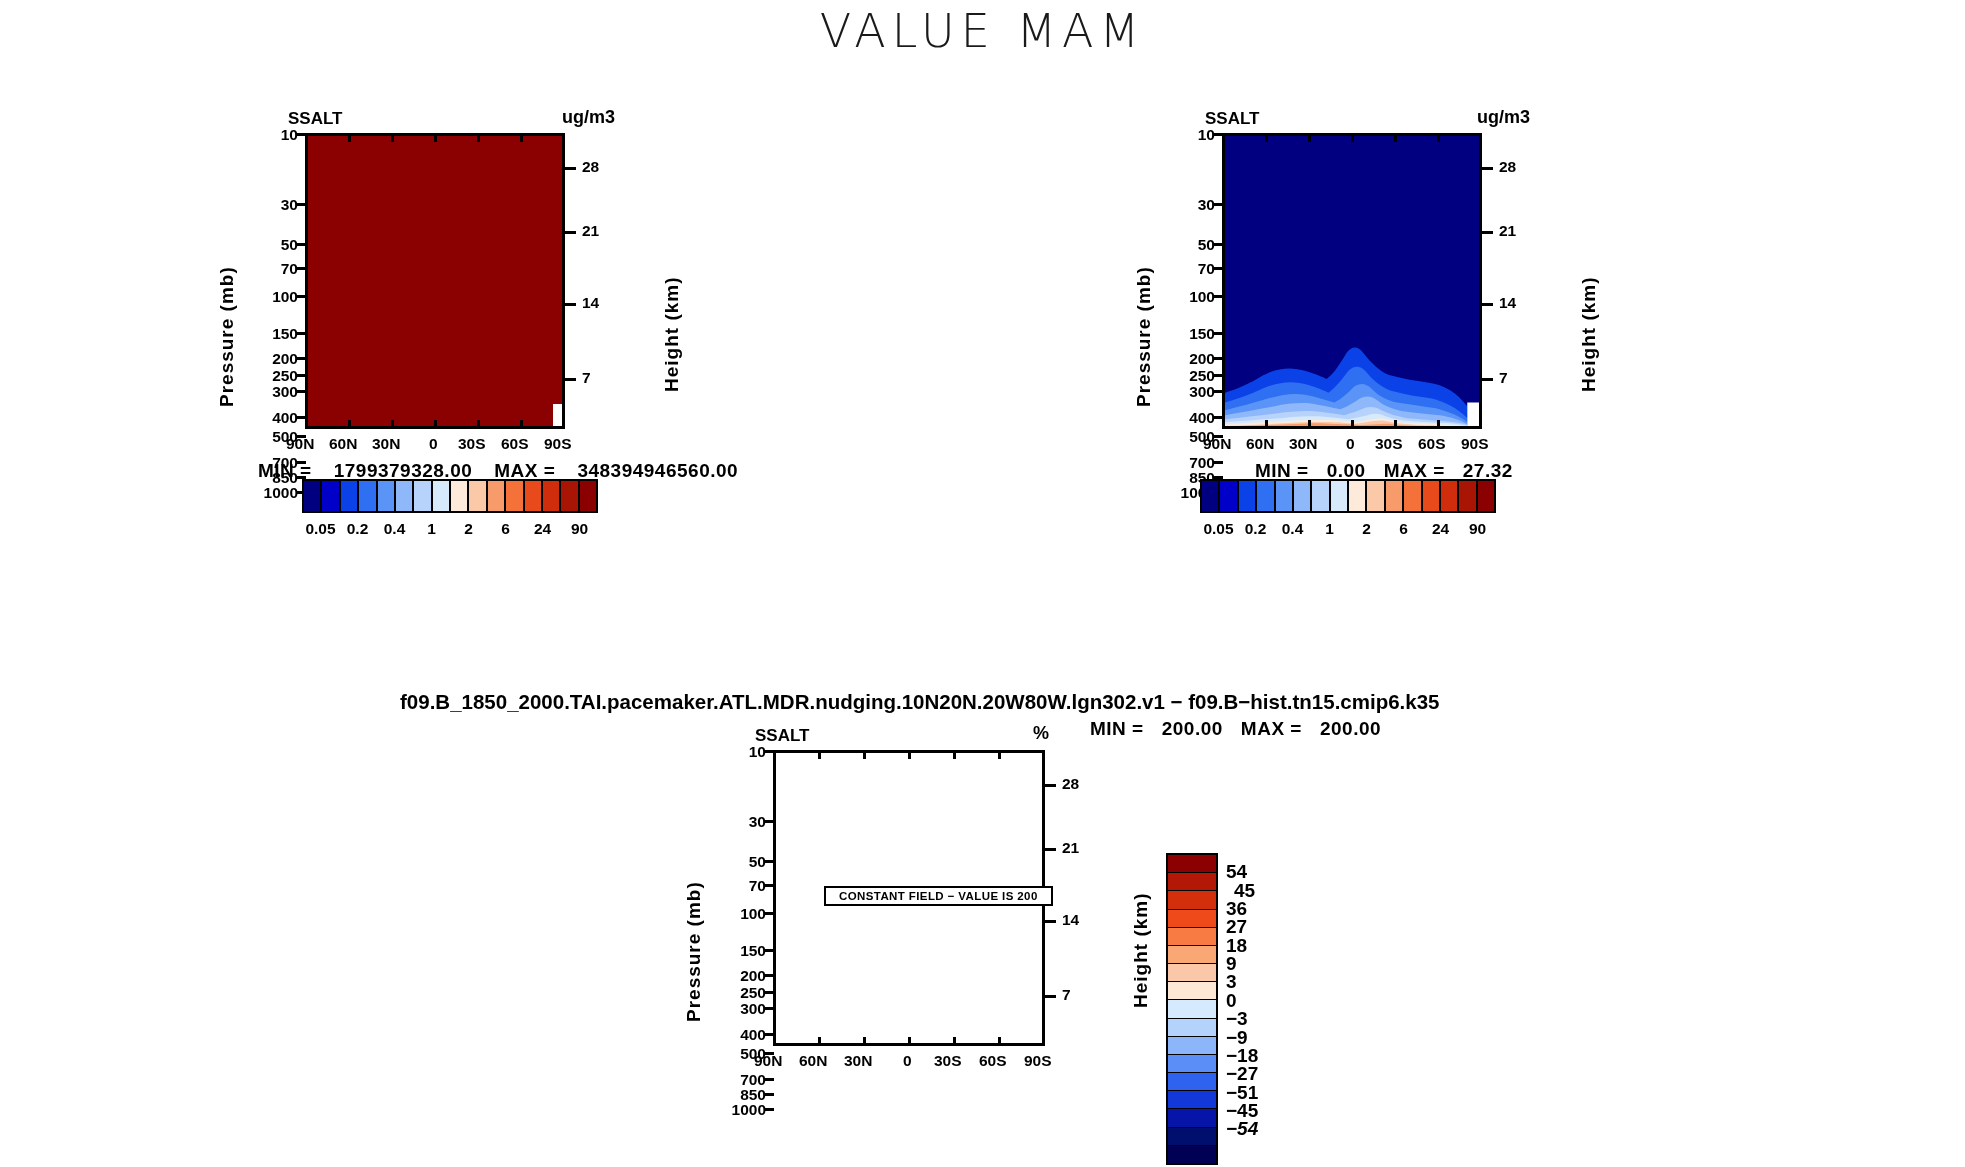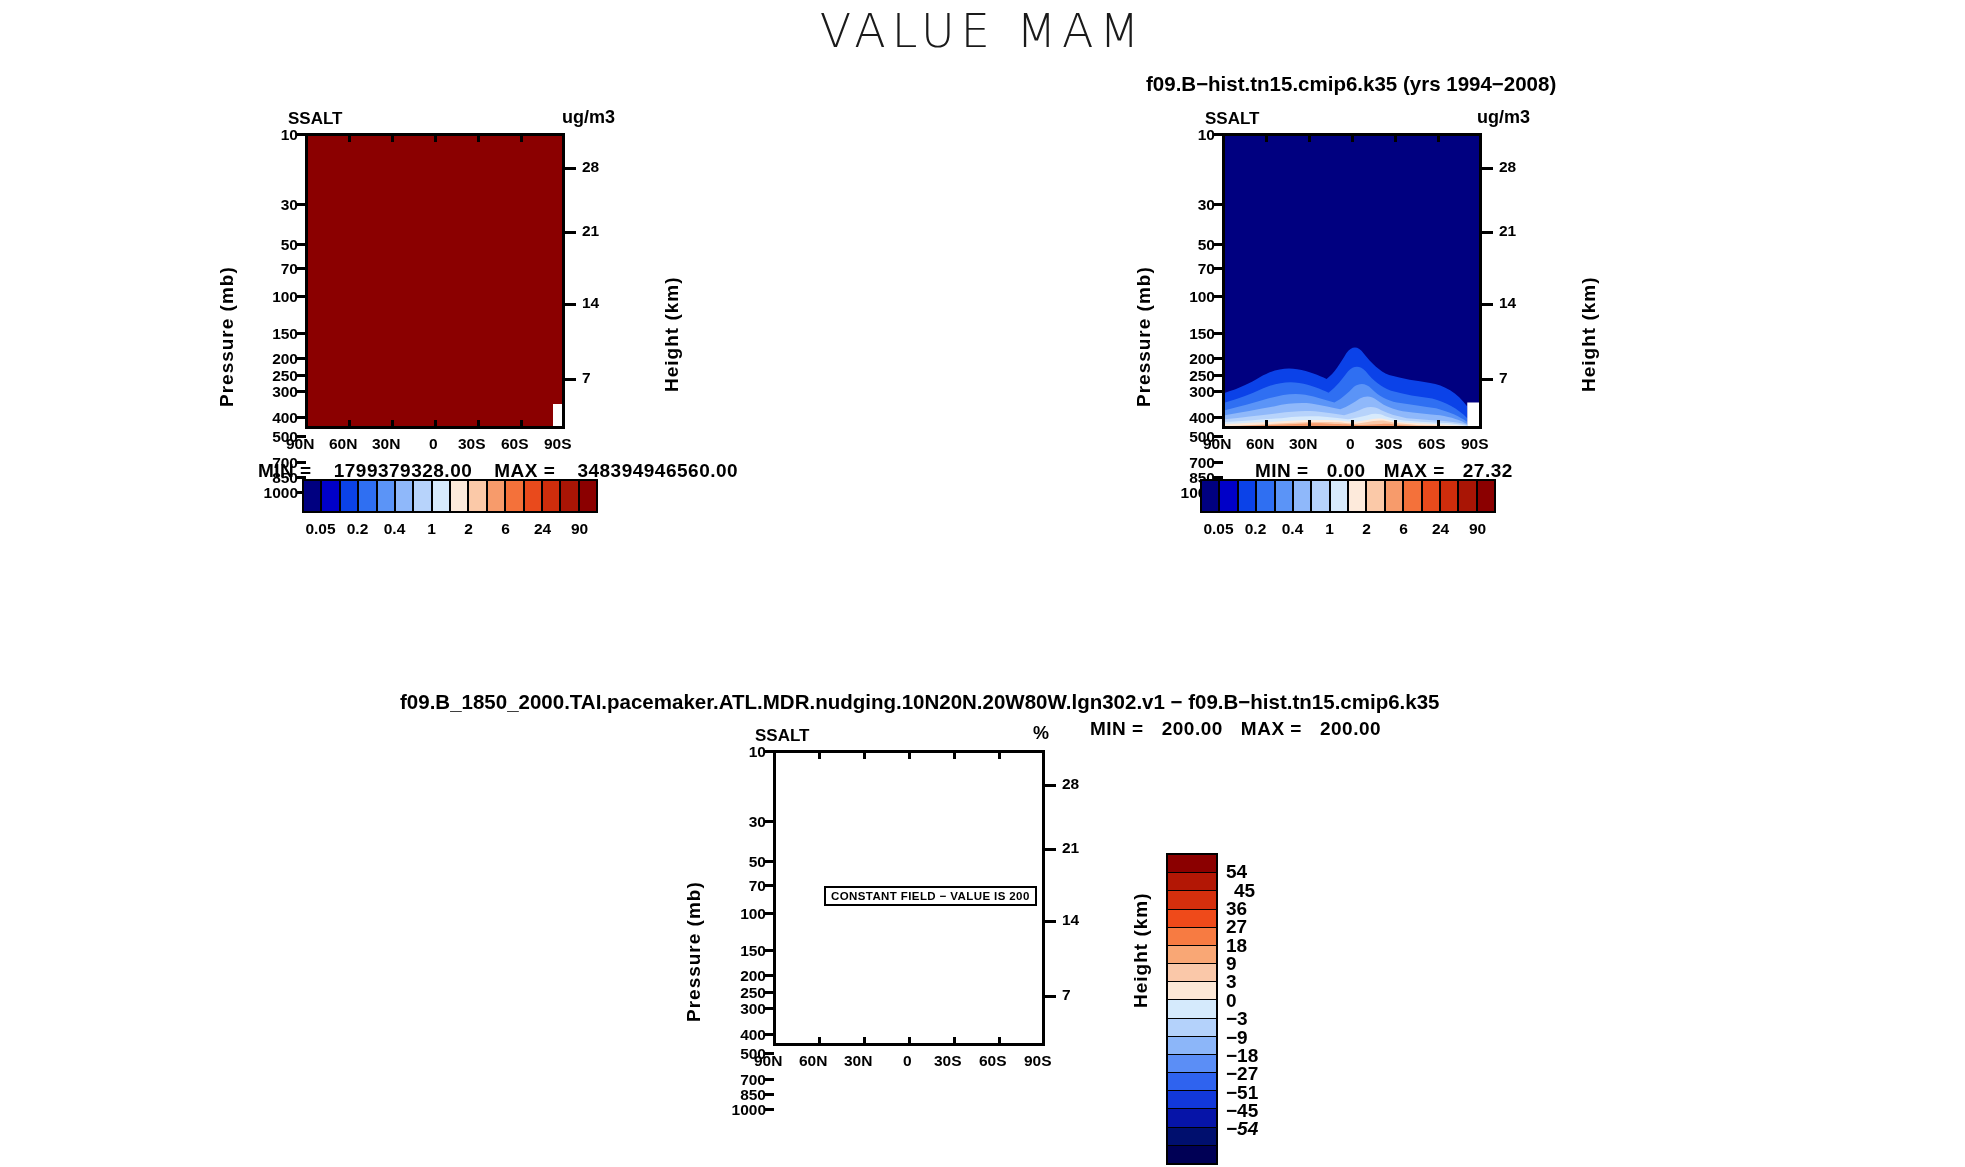--- a/index.html
+++ b/index.html
@@ -27,21 +27,21 @@
   .cbar > i{flex:1 1 auto;display:block;border-right:2px solid #000;}
   .cbar > i:last-child{border-right:none;}
   .vcbar{display:flex;flex-direction:column;border:2.5px solid #000;box-sizing:border-box;width:52px;}
   .vcbar > i{flex:1 1 auto;display:block;border-bottom:1.6px solid #000;}
   .vcbar > i:last-child{border-bottom:none;}
   .vlbl{font-size:19px;font-weight:700;color:#000;white-space:nowrap;line-height:1;}
   .tickmark{position:absolute;background:#000;}
   .constbox{
     border:2px solid #000;background:#fff;color:#000;
     font-size:11.5px;font-weight:700;letter-spacing:.4px;
-    padding:2px 5px;white-space:nowrap;font-family:"Liberation Sans",sans-serif;
+    padding:2px 13px;white-space:nowrap;font-family:"Liberation Sans",sans-serif;
   }
 </style>
 </head>
 <body>
 
 <div class="abs ttl" style="left:0;top:4px;width:1965px;text-align:center;">VALUE MAM</div>
 
 <div class="abs" style="left:0;top:62px;width:980px;height:620px;">
 
 
@@ -161,21 +161,20 @@
       <div class="tick-lbl abs" style="left: 129.5px; top: 0px; transform: translateX(-50%);">1</div>
       <div class="tick-lbl abs" style="left: 166.5px; top: 0px; transform: translateX(-50%);">2</div>
       <div class="tick-lbl abs" style="left: 203.5px; top: 0px; transform: translateX(-50%);">6</div>
       <div class="tick-lbl abs" style="left: 240.5px; top: 0px; transform: translateX(-50%);">24</div>
       <div class="tick-lbl abs" style="left: 277.5px; top: 0px; transform: translateX(-50%);">90</div>
     </div>
 </div>
 
 <div class="abs" style="left:1140px;top:62px;width:825px;height:620px;">
 
-  <div class="abs panel-title" style="left:6px;top:10px;">f09.B−hist.tn15.cmip6.k35  (yrs 1994−2008)</div>
 
   <div class="abs axlbl" style="left:65px;top:47px;">SSALT</div>
   <div class="abs unit" style="left:337px;top:45px;">ug/m3</div>
 
   <div class="abs vlabel" style="left:-7px;top:345px;">Pressure  (mb)</div>
   <div class="abs vlabel" style="left:438px;top:330px;">Height  (km)</div>
 
   <div class="abs plotbox" style="left:82px;top:71px;width:260px;height:296px;">
     <svg viewBox="0 0 260 296" preserveAspectRatio="none" style="display:block;width:100%;height:100%;">
       <rect x="0" y="0" width="260" height="296" fill="#000080"></rect>

